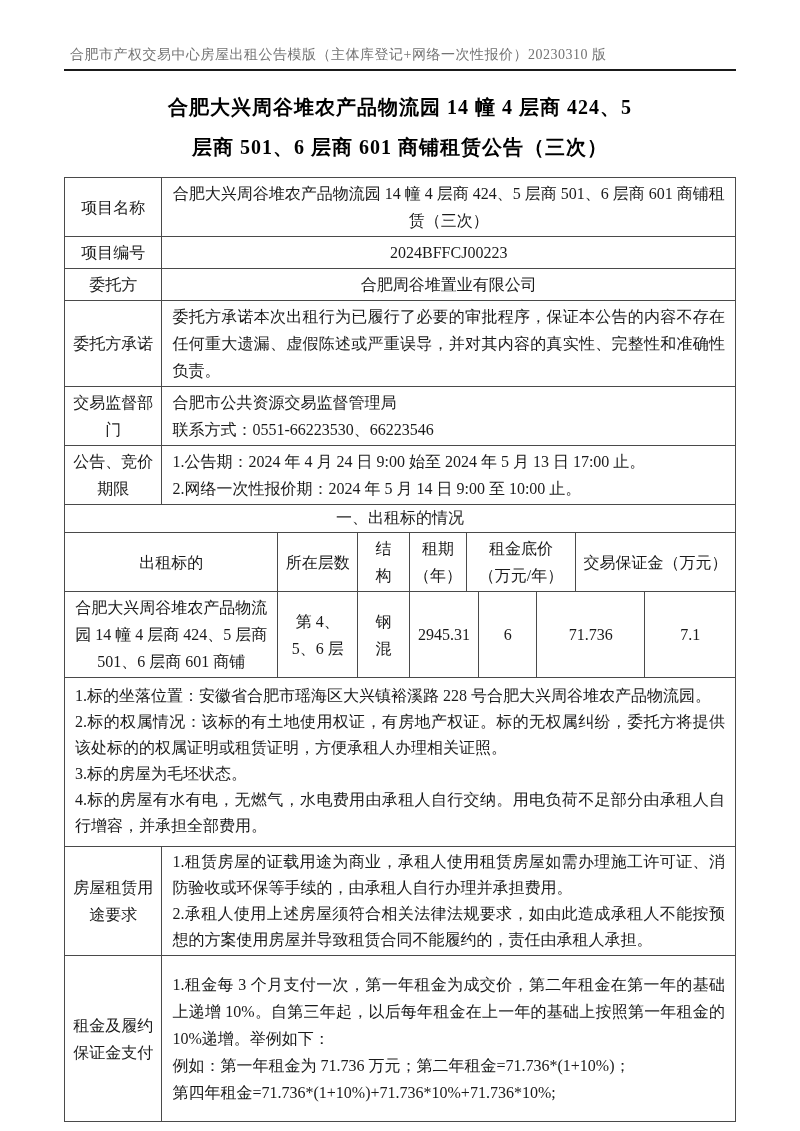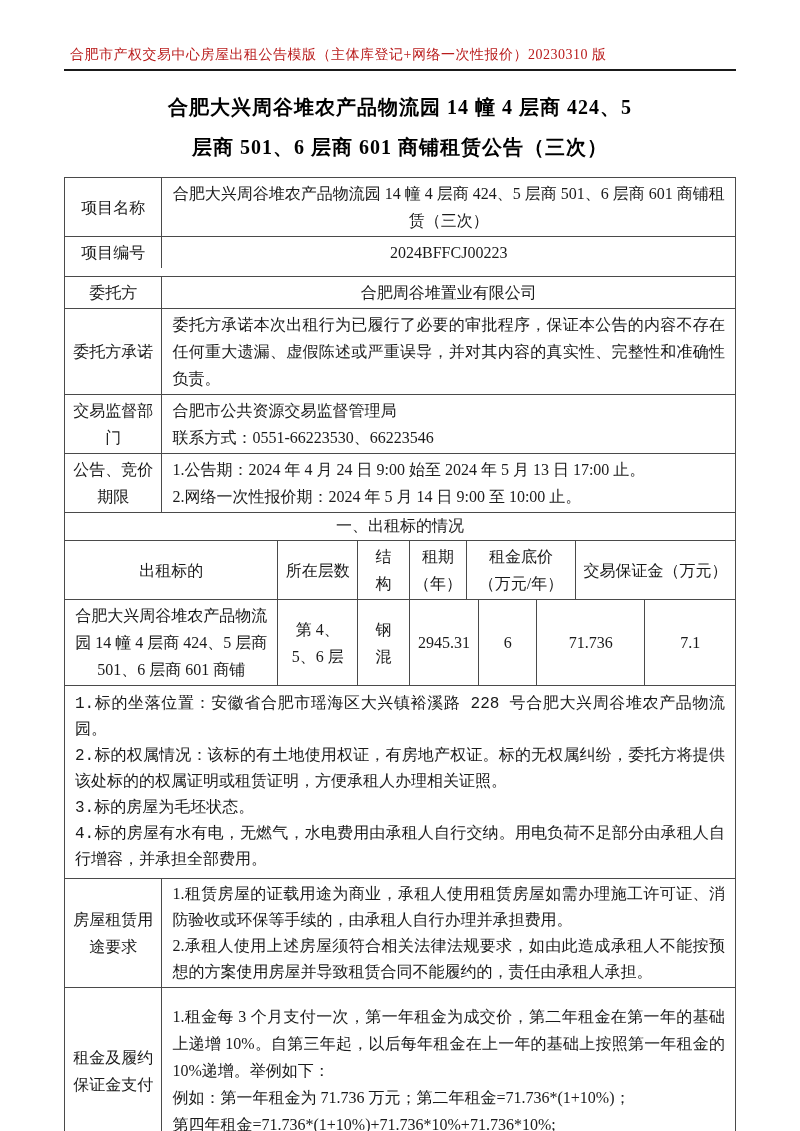--- a/index.html
+++ b/index.html
@@ -3,57 +3,57 @@
 <meta charset="utf-8">
 <style>
   html,body{margin:0;padding:0;background:#ffffff;}
   body{
     width:800px;height:1131px;box-sizing:border-box;
     padding:46px 64px 0 64px;
     font-family:"Liberation Serif","DejaVu Serif",serif;
     color:#1a1a1a;
   }
   .header-note{
-    color:#b91c1c;font-size:14px;line-height:18px;letter-spacing:.5px;
+    color:#737373;font-size:14px;line-height:18px;letter-spacing:.5px;
     padding-left:6px;
   }
   .rule{border-bottom:2px solid #1a1a1a;margin-top:5px;}
   .doc-title{
     font-size:20px;font-weight:700;line-height:40px;text-align:center;
     white-space:pre-line;letter-spacing:1px;margin:16px 0 10px 0;color:#000;
   }
   .doc-table{border:1.5px solid #4a4a4a;width:672px;box-sizing:border-box;}
   .row{display:flex;box-sizing:border-box;}
   .row + .row{border-top:1.5px solid #4a4a4a;}
   .cell{box-sizing:border-box;font-size:16px;line-height:27px;}
   .cell + .cell{border-left:1.5px solid #4a4a4a;}
   .lab{
     width:14.4%;flex:0 0 14.4%;display:flex;align-items:center;justify-content:center;
     text-align:center;padding:2px 6px;
   }
   .val{flex:1;padding:2px 10px;display:flex;flex-direction:column;justify-content:center;}
   .val.center{align-items:center;text-align:center;}
   .val.just{text-align:justify;}
-  .r1{min-height:53px;} .r2{min-height:27px;} .r3{min-height:27px;margin-top:8px;}
+  .r1{min-height:53px;} .r2{min-height:27px;} .r3{min-height:27px;}
   .r4{min-height:54px;} .r5{min-height:54px;} .r6{min-height:54px;}
   .section-head{
     min-height:27px;display:flex;align-items:center;justify-content:center;
     font-size:16px;width:100%;
   }
   
   .hdr{min-height:54px;} .dat{min-height:80px;}
   .c{display:flex;align-items:center;justify-content:center;text-align:center;padding:2px 6px;}
   .c1{width:31.7%;flex:0 0 31.7%;}
   .c2{width:11.9%;flex:0 0 11.9%;}
   .c3{width:7.7%;flex:0 0 7.7%;padding:2px 16px;}
   .c4{width:10.4%;flex:0 0 10.4%;word-break:break-all;}
   .c5{width:8.6%;flex:0 0 8.6%;}
   .c6{width:16.2%;flex:0 0 16.2%;}
   .c7{flex:1;}
-  .notes{min-height:168px;padding:5px 10px;font-family:Liberation Mono, monospace;}
+  .notes{min-height:168px;padding:5px 10px;}
   .notes p{margin:0;line-height:26px;text-align:justify;font-size:16px;}
   .r-usage{min-height:104px;} .r-pay{min-height:166px;}
   .items div{line-height:26px;text-align:justify;}
   .pay-items div{line-height:27px;text-align:justify;}
 </style>
 </head>
 <body>
 
 <div class="header-note">合肥市产权交易中心房屋出租公告模版（主体库登记+网络一次性报价）20230310 版</div>
 <div class="rule"></div>

